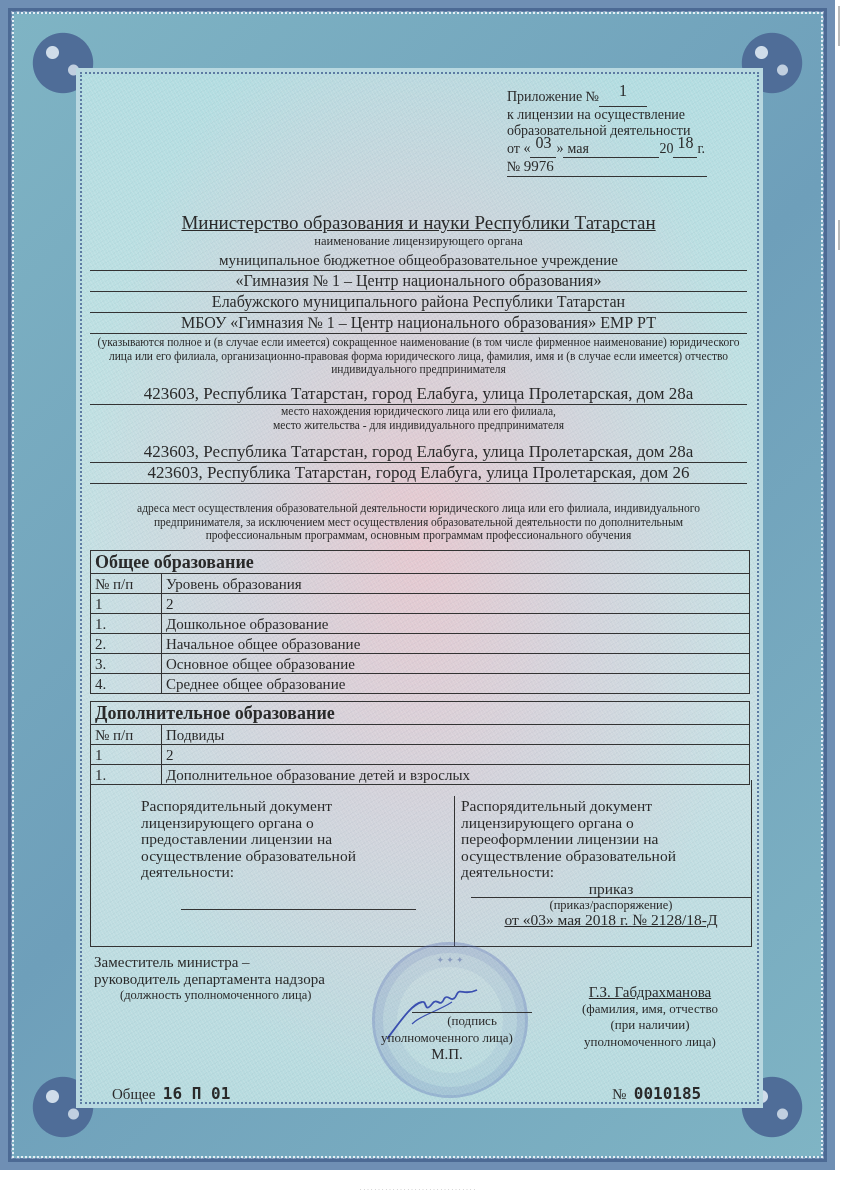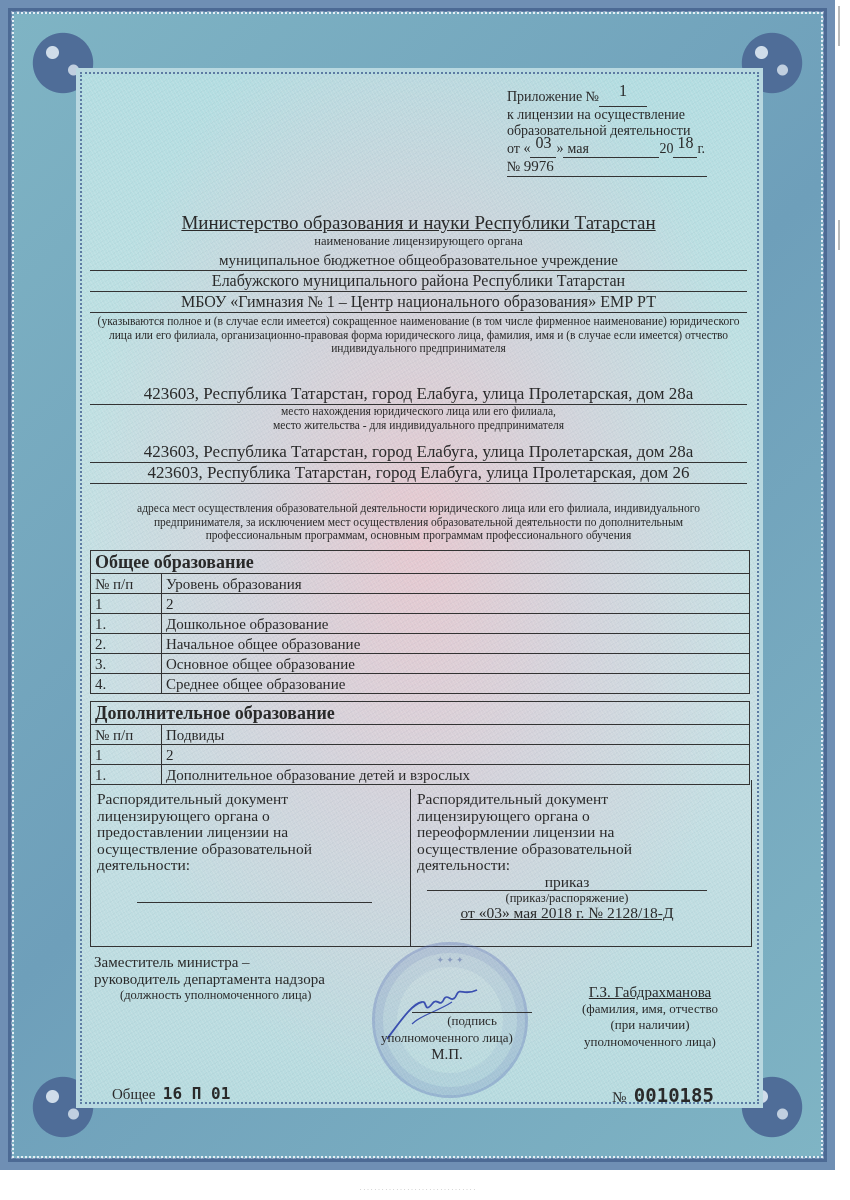--- a/index.html
+++ b/index.html
@@ -62,21 +62,21 @@
   .ruled { border-bottom: 1px solid #333; }
   .title-org { font-size: 19px; text-decoration: underline; }
   table.edu {
     position: absolute; left: 8px; width: 660px; border-collapse: collapse;
     font-size: 15px;
   }
   table.edu td { border: 1px solid #333; padding: 0 4px; height: 19px; line-height: 18px; text-align: left; }
   table.edu td.num { width: 62px; }
   table.edu td.hdr { font-weight: bold; font-size: 18px; height: 22px; }
   .docs { position: absolute; left: 8px; top: 706px; width: 660px; height: 166px; border: 1px solid #333; border-top: none; }
-  .docs .col { position: absolute; top: 9px; bottom: 0; font-size: 15.5px; line-height: 16.5px; padding: 2px 6px; box-sizing: border-box; }
+  .docs .col { position: absolute; top: 16px; bottom: 0; font-size: 15.5px; line-height: 16.5px; padding: 2px 6px; box-sizing: border-box; margin-left: 44px; }
   .docs .left { left: 0; width: 320px; border-right: 1px solid #333; }
   .docs .right { left: 320px; width: 340px; }
   .sign-area { font-size: 15px; line-height: 16.5px; }
   .stamp {
     position: absolute; left: 290px; top: 868px; width: 150px; height: 150px; border-radius: 50%;
     border: 3px solid rgba(90,110,180,0.35);
     box-shadow: inset 0 0 0 8px rgba(90,110,180,0.12), inset 0 0 0 22px rgba(90,110,180,0.08);
   }
   .stamp-text { position:absolute; left: 0; right: 0; top: 10px; text-align:center; font-size: 9px; color: rgba(70,90,160,0.45); }
   .signature { position: absolute; left: 300px; top: 910px; width: 100px; height: 60px; }
@@ -111,20 +111,21 @@
       </div>
     </div>
 
     <div class="abs center-block" style="top:138px">
       <div class="title-org">Министерство образования и науки Республики Татарстан</div>
       <div class="small" style="font-size:12.5px; line-height:15px">наименование лицензирующего органа</div>
     </div>
 
     <div class="abs center-block" style="top:176px">
       <div class="big ruled" style="font-size:15px">муниципальное бюджетное общеобразовательное учреждение</div>
+      <div class="big ruled" style="font-size:16px">«Гимназия № 1 – Центр национального образования»</div>
       <div class="big ruled" style="font-size:16px">Елабужского муниципального района Республики Татарстан</div>
       <div class="big ruled" style="font-size:16px">МБОУ «Гимназия № 1 – Центр национального образования»  ЕМР РТ</div>
       <div class="small" style="margin-top:2px; padding:0 2px">(указываются полное и (в случае если имеется) сокращенное наименование (в том числе фирменное наименование) юридического лица или его филиала, организационно-правовая форма юридического лица, фамилия, имя и (в случае если имеется) отчество индивидуального предпринимателя</div>
     </div>
 
     <div class="abs center-block" style="top:310px">
       <div class="big ruled">423603, Республика Татарстан, город Елабуга, улица Пролетарская, дом 28а</div>
       <div class="small">место нахождения юридического лица или его филиала,</div>
       <div class="small">место жительства - для индивидуального предпринимателя</div>
     </div>
@@ -224,20 +225,20 @@
       <div style="font-size:13px">(при наличии)</div>
       <div style="font-size:13px">уполномоченного лица)</div>
     </div>
 
     <div class="abs" style="left:30px; top:1010px; font-size:15px">
       <span>Общее</span>&nbsp;
       <span class="series" style="font-size:16px; font-weight:bold">16 П 01</span>
     </div>
     <div class="abs" style="left:530px; top:1010px; font-size:15px">
       <span>№</span>&nbsp;
-      <span class="series" style="font-size:19px; font-weight:bold">0010185</span>
+      <span class="series" style="font-size:16px; font-weight:bold">0010185</span>
     </div>
   </div>
 </div>
 
 <div class="footer-print">· · · · · · · · · · · · · · · · · · · · · · · · · · · · · · · ·</div>
 <div class="edge-mark" style="top:6px; height:40px"></div>
 <div class="edge-mark" style="top:220px; height:30px"></div>
 
 </body></html>

